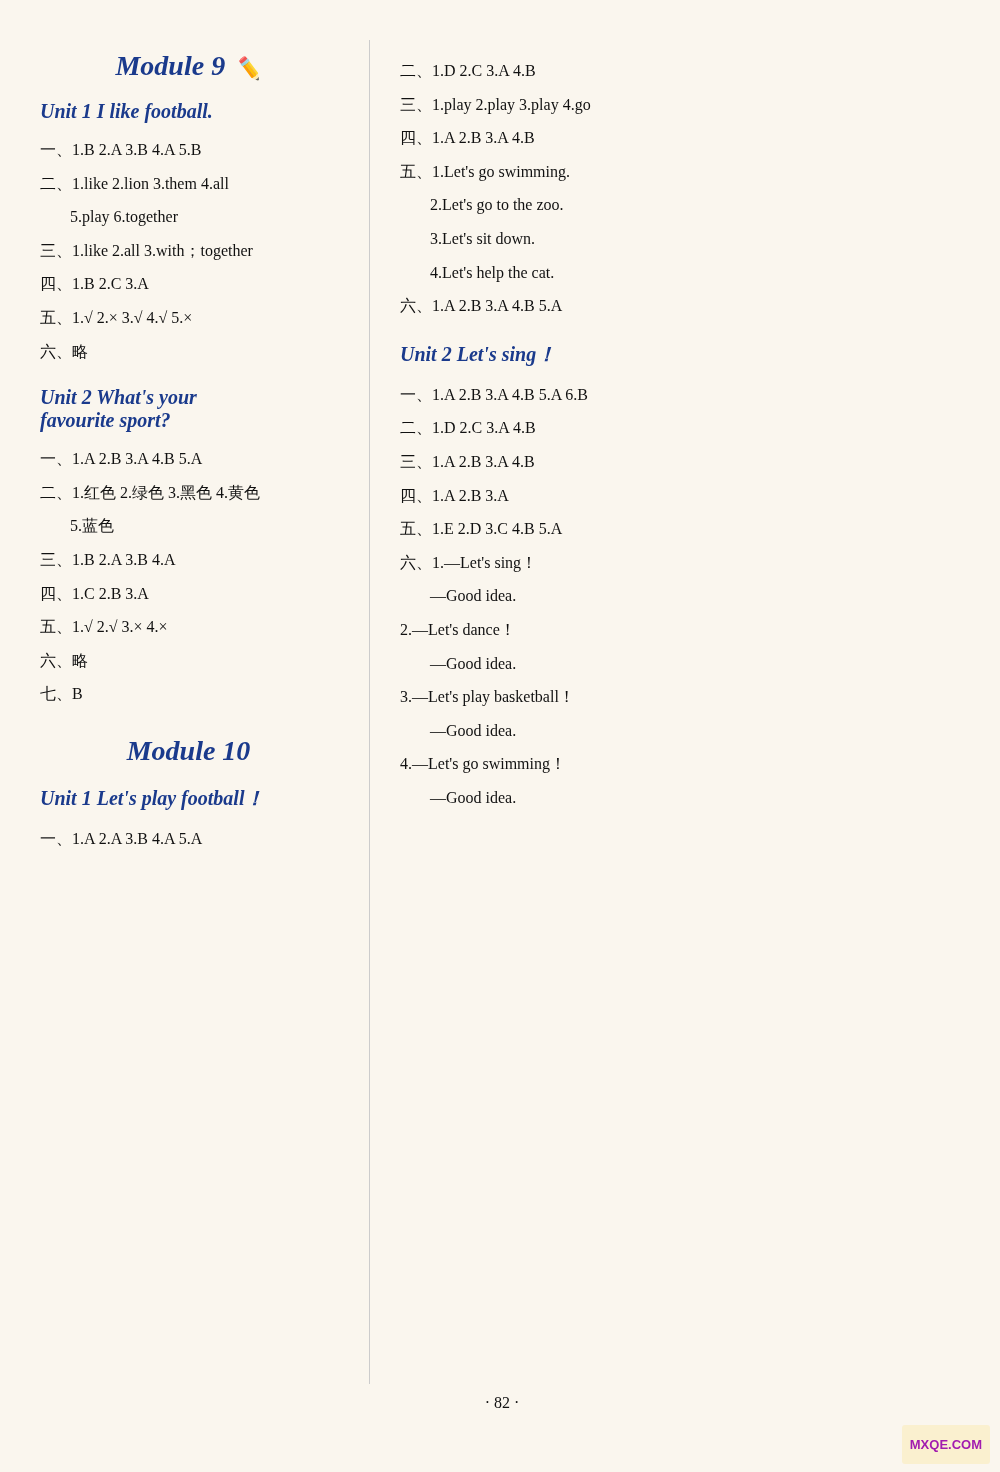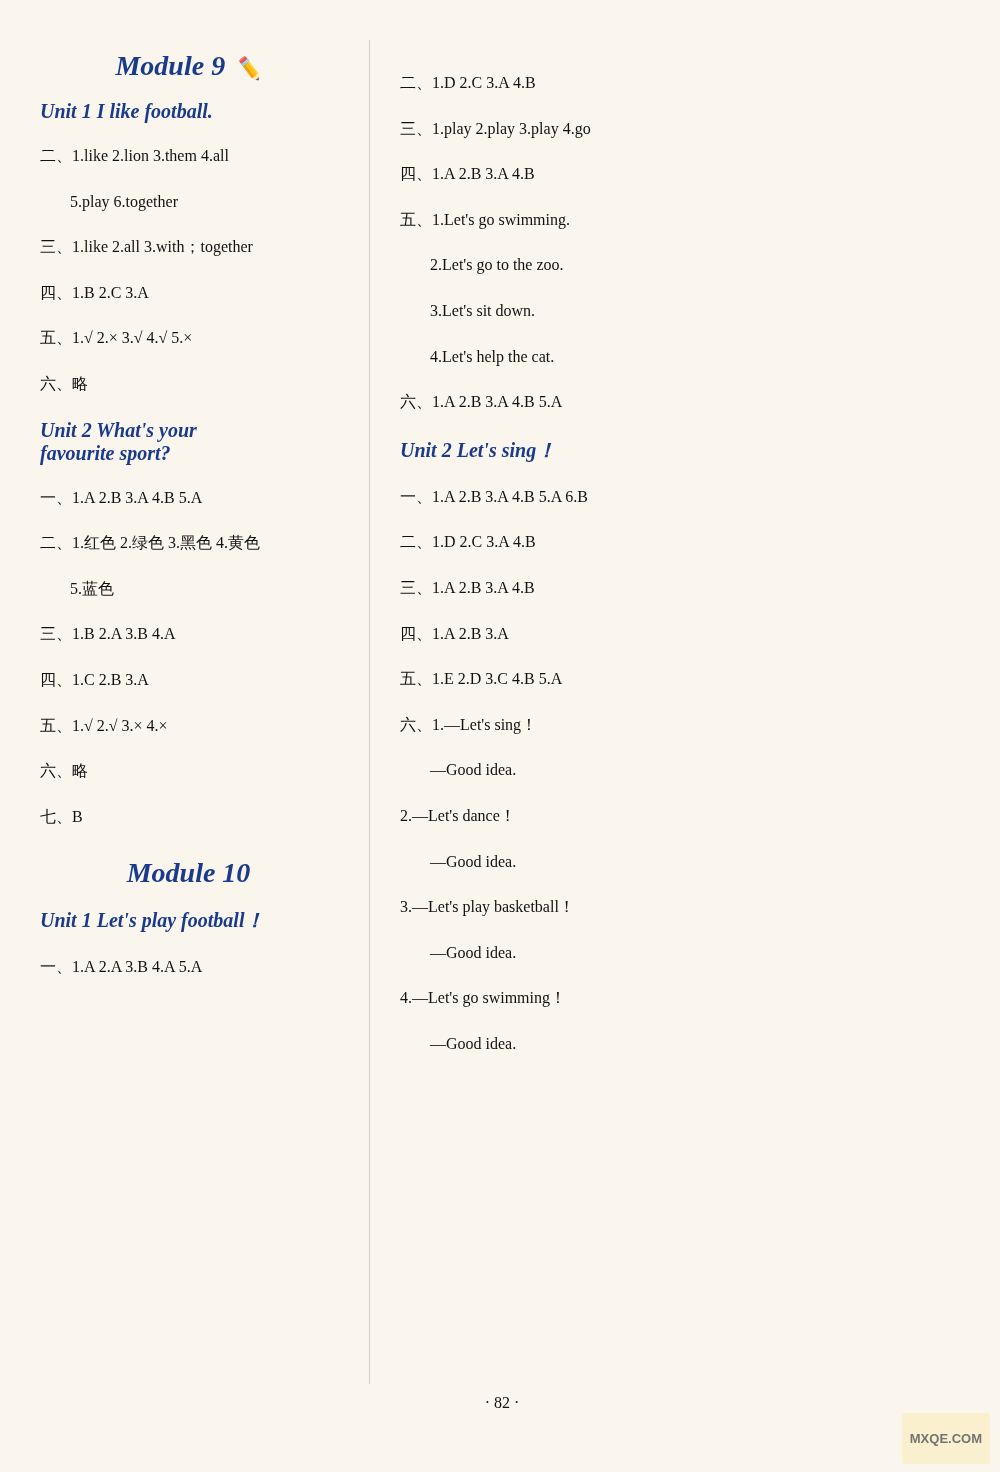--- a/index.html
+++ b/index.html
@@ -49,21 +49,21 @@
       color: #1a3a8c;
       font-size: 20px;
       font-weight: bold;
       font-family: "Times New Roman", serif;
       margin: 18px 0 14px 0;
       font-style: italic;
     }
     .answer-line {
       font-size: 16px;
       color: #111;
-      margin: 20px 0;
+      margin: 8px 0;
       line-height: 1.6;
       font-family: "Times New Roman", serif;
     }
     .section-label {
       font-family: "SimSun", "宋体", serif;
       font-size: 16px;
       color: #111;
     }
     .indent {
       margin-left: 30px;
@@ -73,25 +73,25 @@
       font-size: 16px;
       color: #111;
       padding: 10px 0 0 4px;
       font-family: "Times New Roman", serif;
     }
     .watermark {
       position: absolute;
       bottom: 8px;
       right: 10px;
       font-size: 13px;
-      color: #737373;
+      color: #a21caf;
       font-weight: bold;
       font-family: Arial, sans-serif;
       background: rgba(255,200,0,0.13);
-      padding: 18px 8px;
+      padding: 12px 8px;
       border-radius: 3px;
     }
     .pencil-icon {
       display: inline-block;
       font-size: 22px;
       vertical-align: middle;
       margin-left: 2px;
     }
   </style>
 </head>
@@ -105,20 +105,23 @@
       <div class="module-title">
         <span>Module 9</span>
         <span class="pencil-icon">✏️</span>
       </div>
 
       <div class="unit-title">
         <span>Unit 1  I like football.</span>
       </div>
 
       <div class="answer-line">
+        <span class="section-label">一、1.B  2.A  3.B  4.A  5.B</span>
+      </div>
+      <div class="answer-line">
         <span class="section-label">二、1.like  2.lion  3.them  4.all</span>
       </div>
       <div class="answer-line indent">
         <span class="section-label">5.play  6.together</span>
       </div>
       <div class="answer-line">
         <span class="section-label">三、1.like  2.all  3.with；together</span>
       </div>
       <div class="answer-line">
         <span class="section-label">四、1.B  2.C  3.A</span>

